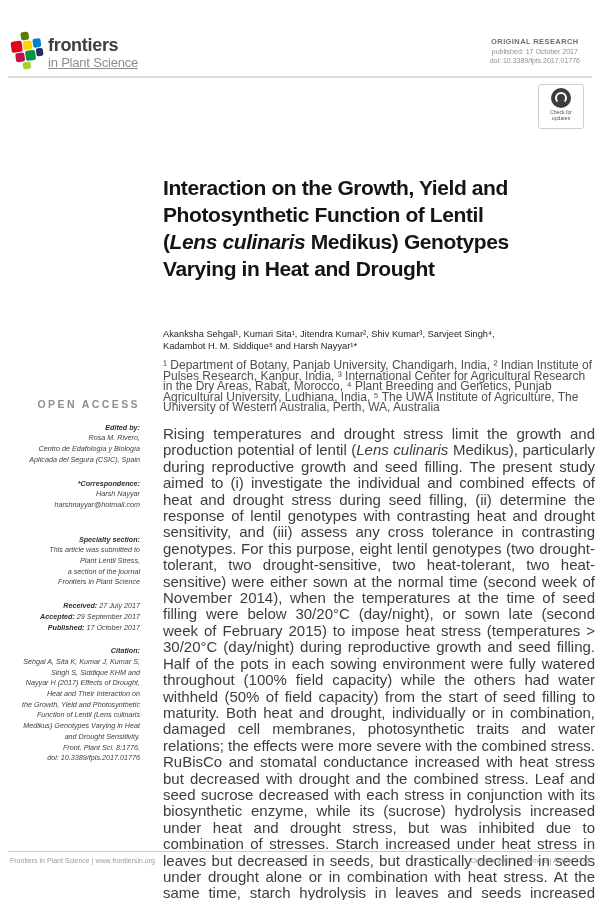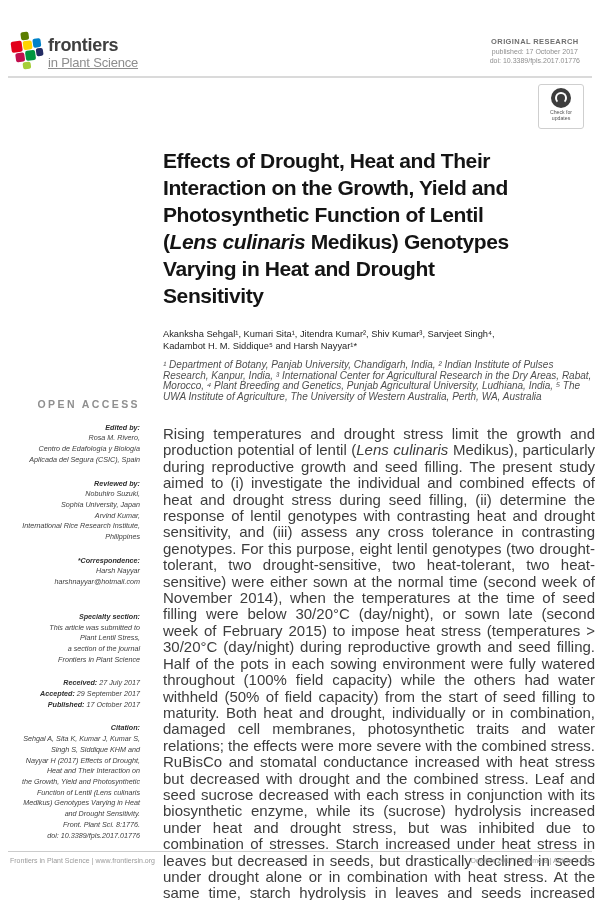--- a/index.html
+++ b/index.html
@@ -17,21 +17,21 @@
 
   
   .update-badge{position:absolute;top:84px;right:16px;width:44px;height:40px;border:1px solid #cfcfcf;border-radius:3px;background:#fff;text-align:center;padding-top:3px;cursor:pointer;}
   .badge-circle{width:20px;height:20px;border-radius:50%;margin:0 auto 2px auto;position:relative;}
   .badge-circle::after{content:"";position:absolute;left:4px;top:4px;width:8px;height:8px;border:2px solid #ffffff;border-radius:50%;border-bottom-color:transparent;}
   .badge-label{font-size:5.2px;color:#555;line-height:5.8px;}
 
   
   .title{position:absolute;left:163px;top:147px;width:434px;margin:0;font-size:21px;line-height:27px;font-weight:bold;color:#141414;letter-spacing:-0.4px;}
   .authors{position:absolute;left:163px;top:329px;width:434px;font-size:9.3px;font-weight:normal;color:#242424;line-height:11.6px;}
-  .affiliations{position:absolute;left:163px;top:360px;width:434px;font-style:italic;font-size:10px;color:#4f4f4f;line-height:10.6px;}
+  .affiliations{position:absolute;left:163px;top:360px;width:434px;font-size:12px;color:#4f4f4f;line-height:10.6px;}
 
   
   .abstract{position:absolute;left:163px;top:426px;width:432px;margin:0;font-size:15px;line-height:16.4px;color:#3d3d3d;text-align:justify;}
 
   
   .sidebar{position:absolute;left:8px;top:399px;width:132px;text-align:right;font-style:italic;font-size:7.2px;color:#3e3e3e;line-height:10.7px;}
   .open-access{font-style:normal;font-weight:bold;font-size:10.5px;letter-spacing:2.4px;color:#8f8f8f;margin-bottom:2px;}
   .side-group{margin-top:13px;}
   .side-label{font-weight:bold;color:#2f2f2f;}
   .side-link{color:#3e3e3e;text-decoration:none;cursor:pointer;}
@@ -70,26 +70,25 @@
     <div>doi: 10.3389/fpls.2017.01776</div>
   </div>
   <div class="header-rule"></div>
 
   <div class="update-badge">
     <div class="badge-circle" id="badge-circle" style="background: rgb(61, 61, 61);"></div>
     <div class="badge-label">Check for</div>
     <div class="badge-label">updates</div>
   </div>
 
-  <h1 class="title"><span>Effects of Drought, Heat and Their</span><br>
+  <h1 class="title"><br>
     <span>Interaction on the Growth, Yield and</span><br>
     <span>Photosynthetic Function of Lentil</span><br>
     <span><span>(</span><em>Lens culinaris</em><span> Medikus) Genotypes</span></span><br>
     <span>Varying in Heat and Drought</span><br>
-    <span>Sensitivity</span>
   </h1>
 
   <div class="authors">
     <div>Akanksha Sehgal¹, Kumari Sita¹, Jitendra Kumar², Shiv Kumar³, Sarvjeet Singh⁴,</div>
     <div>Kadambot H. M. Siddique⁵ and Harsh Nayyar¹*</div>
   </div>
 
   <div class="affiliations">¹ Department of Botany, Panjab University, Chandigarh, India, ² Indian Institute of Pulses Research, Kanpur, India, ³ International Center for Agricultural Research in the Dry Areas, Rabat, Morocco, ⁴ Plant Breeding and Genetics, Punjab Agricultural University, Ludhiana, India, ⁵ The UWA Institute of Agriculture, The University of Western Australia, Perth, WA, Australia</div>
 
   <p class="abstract"><span>Rising temperatures and drought stress limit the growth and production potential of lentil (</span><em>Lens culinaris</em><span> Medikus), particularly during reproductive growth and seed filling. The present study aimed to (i) investigate the individual and combined effects of heat and drought stress during seed filling, (ii) determine the response of lentil genotypes with contrasting heat and drought sensitivity, and (iii) assess any cross tolerance in contrasting genotypes. For this purpose, eight lentil genotypes (two drought-tolerant, two drought-sensitive, two heat-tolerant, two heat-sensitive) were either sown at the normal time (second week of November 2014), when the temperatures at the time of seed filling were below 30/20°C (day/night), or sown late (second week of February 2015) to impose heat stress (temperatures &gt; 30/20°C (day/night) during reproductive growth and seed filling. Half of the pots in each sowing environment were fully watered throughout (100% field capacity) while the others had water withheld (50% of field capacity) from the start of seed filling to maturity. Both heat and drought, individually or in combination, damaged cell membranes, photosynthetic traits and water relations; the effects were more severe with the combined stress. RuBisCo and stomatal conductance increased with heat stress but decreased with drought and the combined stress. Leaf and seed sucrose decreased with each stress in conjunction with its biosynthetic enzyme, while its (sucrose) hydrolysis increased under heat and drought stress, but was inhibited due to combination of stresses. Starch increased under heat stress in leaves but decreased in seeds, but drastically declined in seeds under drought alone or in combination with heat stress. At the same time, starch hydrolysis in leaves and seeds increased resulting in an accumulation of reducing sugars. Heat stress inhibited yield traits (seed number and seed weight per plant) more than drought stress, while drought stress reduced individual seed weights more than heat stress. The combined stress severely inhibited yield traits with less effect on the drought- and heat-tolerant</span></p>
@@ -97,28 +96,20 @@
   <aside class="sidebar">
     <div class="open-access">OPEN ACCESS</div>
 
     <div class="side-group">
       <div class="side-label">Edited by:</div>
       <div>Rosa M. Rivero,</div>
       <div>Centro de Edafología y Biología</div>
       <div>Aplicada del Segura (CSIC), Spain</div>
     </div>
 
-    <div class="side-group">
-      <div class="side-label">Reviewed by:</div>
-      <div>Nobuhiro Suzuki,</div>
-      <div>Sophia University, Japan</div>
-      <div>Arvind Kumar,</div>
-      <div>International Rice Research Institute,</div>
-      <div>Philippines</div>
-    </div>
 
     <div class="side-group">
       <div class="side-label">*Correspondence:</div>
       <div>Harsh Nayyar</div>
       <div class="side-link">harshnayyar@hotmail.com</div>
     </div>
 
     <div class="side-group" style="margin-top:24px;">
       <div class="side-label">Specialty section:</div>
       <div>This article was submitted to</div>

